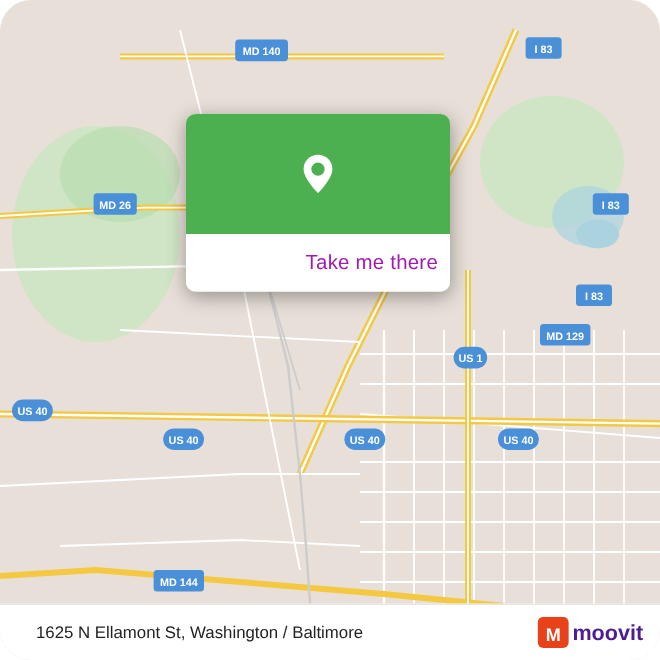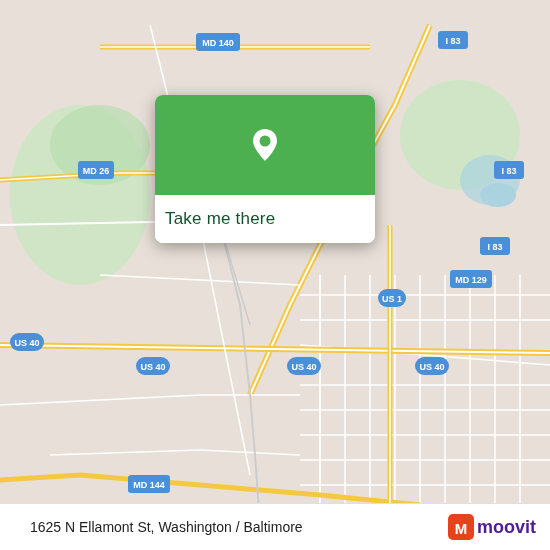--- a/index.html
+++ b/index.html
@@ -11,20 +11,21 @@
       font-family: Arial, sans-serif;
       position: relative;
     }
 
     #map-container {
       width: 550px;
       height: 550px;
       position: relative;
       background-color: #e8e0d8;
       overflow: hidden;
+      border-radius: 26px;
     }
 
     
     #map-bg {
       position: absolute;
       top: 0; left: 0;
       width: 100%; height: 100%;
     }
 
     
@@ -60,23 +61,23 @@
     }
 
     #popup-button {
       width: 100%;
       padding: 14px 10px;
       background: white;
       border: none;
       border-radius: 0 0 8px 8px;
       font-size: 17px;
       font-weight: 500;
-      color: #14532d;
+      color: #a21caf;
       cursor: pointer;
-      text-align: left;
+      text-align: right;
       letter-spacing: 0.2px;
     }
 
     
     #bottom-bar {
       position: absolute;
       bottom: 0;
       left: 0;
       width: 100%;
       background: white;

